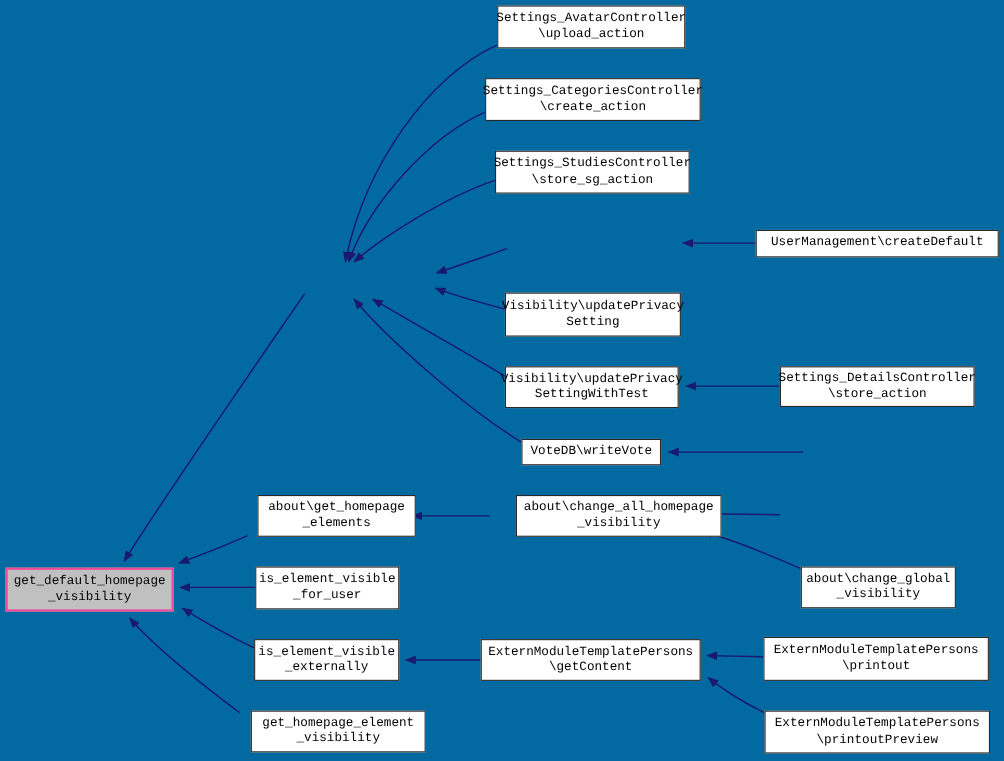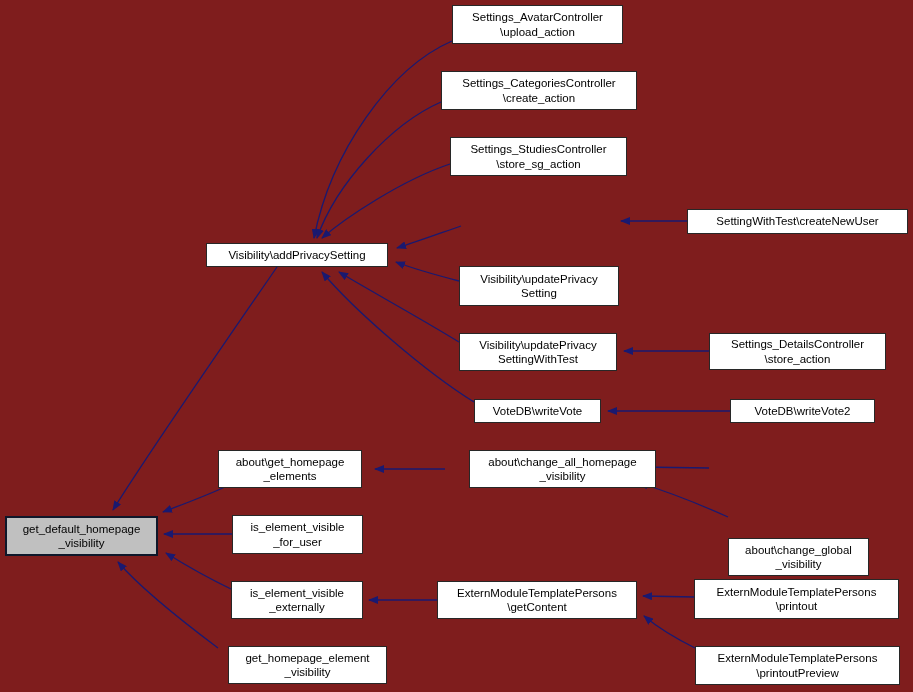--- a/index.html
+++ b/index.html
@@ -1,23 +1,23 @@
 <!DOCTYPE html>
 <html><head>
 <meta charset="utf-8">
 <style>
   html,body{margin:0;padding:0;background:#ffffff;}
-  .canvas{position:relative;width:913px;height:692px;background:#7f1d1d;overflow:hidden;
-          font-family:Liberation Sans, sans-serif;}
+  .canvas{position:relative;width:913px;height:692px;background:#0369a1;overflow:hidden;
+          font-family:Liberation Mono, monospace;}
   .edges{position:absolute;left:0;top:0;}
   .edge{fill:none;stroke:#191970;stroke-width:1.3;}
   .node{position:absolute;box-sizing:border-box;display:flex;align-items:center;justify-content:center;
         text-align:center;white-space:pre-line;background:#ffffff;border:1.5px solid #272727;
         font-size:11.5px;line-height:1.26;color:#000;cursor:pointer;padding:0 2px;}
-  .node.current{background:#c0c0c0;border:2px solid #0f172a;cursor:default;}
+  .node.current{background:#c0c0c0;border:2px solid #ec4899;cursor:default;}
 </style>
 </head>
 <body>
 
 <div class="canvas">
 
   <svg class="edges" width="913" height="692">
     <defs>
       <marker id="arrow" viewBox="0 0 10 8" refX="9" refY="4" markerWidth="10" markerHeight="8" orient="auto" markerUnits="userSpaceOnUse">
         <path d="M0,0 L10,4 L0,8 Z" fill="#191970"></path>
@@ -45,35 +45,33 @@
     <path class="edge" d="M694,597 L643,596" marker-end="url(#arrow)"></path>
     <path class="edge" d="M695,648 C673,637 656,626 644,616" marker-end="url(#arrow)"></path>
   </svg>
 
   <div class="node" style="left:452px;top:5px;width:171px;height:39px">Settings_AvatarController
 \upload_action</div>
   <div class="node" style="left:450px;top:137px;width:177px;height:39px">Settings_StudiesController
 \store_sg_action</div>
   <div class="node" style="left:441px;top:71px;width:196px;height:39px">Settings_CategoriesController
 \create_action</div>
-  <div class="node" style="left:687px;top:209px;width:221px;height:25px">SettingWithTest\createNewUser</div>
-  <div class="node" style="left:206px;top:243px;width:182px;height:24px">Visibility\addPrivacySetting</div>
+  <div class="node" style="left:687px;top:209px;width:221px;height:25px">UserManagement\createDefault</div>
   <div class="node" style="left:459px;top:266px;width:160px;height:40px">Visibility\updatePrivacy
 Setting</div>
   <div class="node" style="left:459px;top:333px;width:158px;height:38px">Visibility\updatePrivacy
 SettingWithTest</div>
   <div class="node" style="left:474px;top:399px;width:127px;height:24px">VoteDB\writeVote</div>
   <div class="node" style="left:709px;top:333px;width:177px;height:37px">Settings_DetailsController
 \store_action</div>
-  <div class="node" style="left:730px;top:399px;width:145px;height:24px">VoteDB\writeVote2</div>
-  <div class="node" style="left:218px;top:450px;width:144px;height:38px">about\get_homepage
+  <div class="node" style="left:234px;top:450px;width:144px;height:38px">about\get_homepage
 _elements</div>
   <div class="node" style="left:469px;top:450px;width:187px;height:38px">about\change_all_homepage
 _visibility</div>
-  <div class="node" style="left:728px;top:538px;width:141px;height:38px">about\change_global
+  <div class="node" style="left:728px;top:515px;width:141px;height:38px">about\change_global
 _visibility</div>
   <div class="node current" style="left:5px;top:516px;width:153px;height:40px">get_default_homepage
 _visibility</div>
   <div class="node" style="left:232px;top:515px;width:131px;height:39px">is_element_visible
 _for_user</div>
   <div class="node" style="left:231px;top:581px;width:132px;height:38px">is_element_visible
 _externally</div>
   <div class="node" style="left:437px;top:581px;width:200px;height:38px">ExternModuleTemplatePersons
 \getContent</div>
   <div class="node" style="left:694px;top:579px;width:205px;height:40px">ExternModuleTemplatePersons

